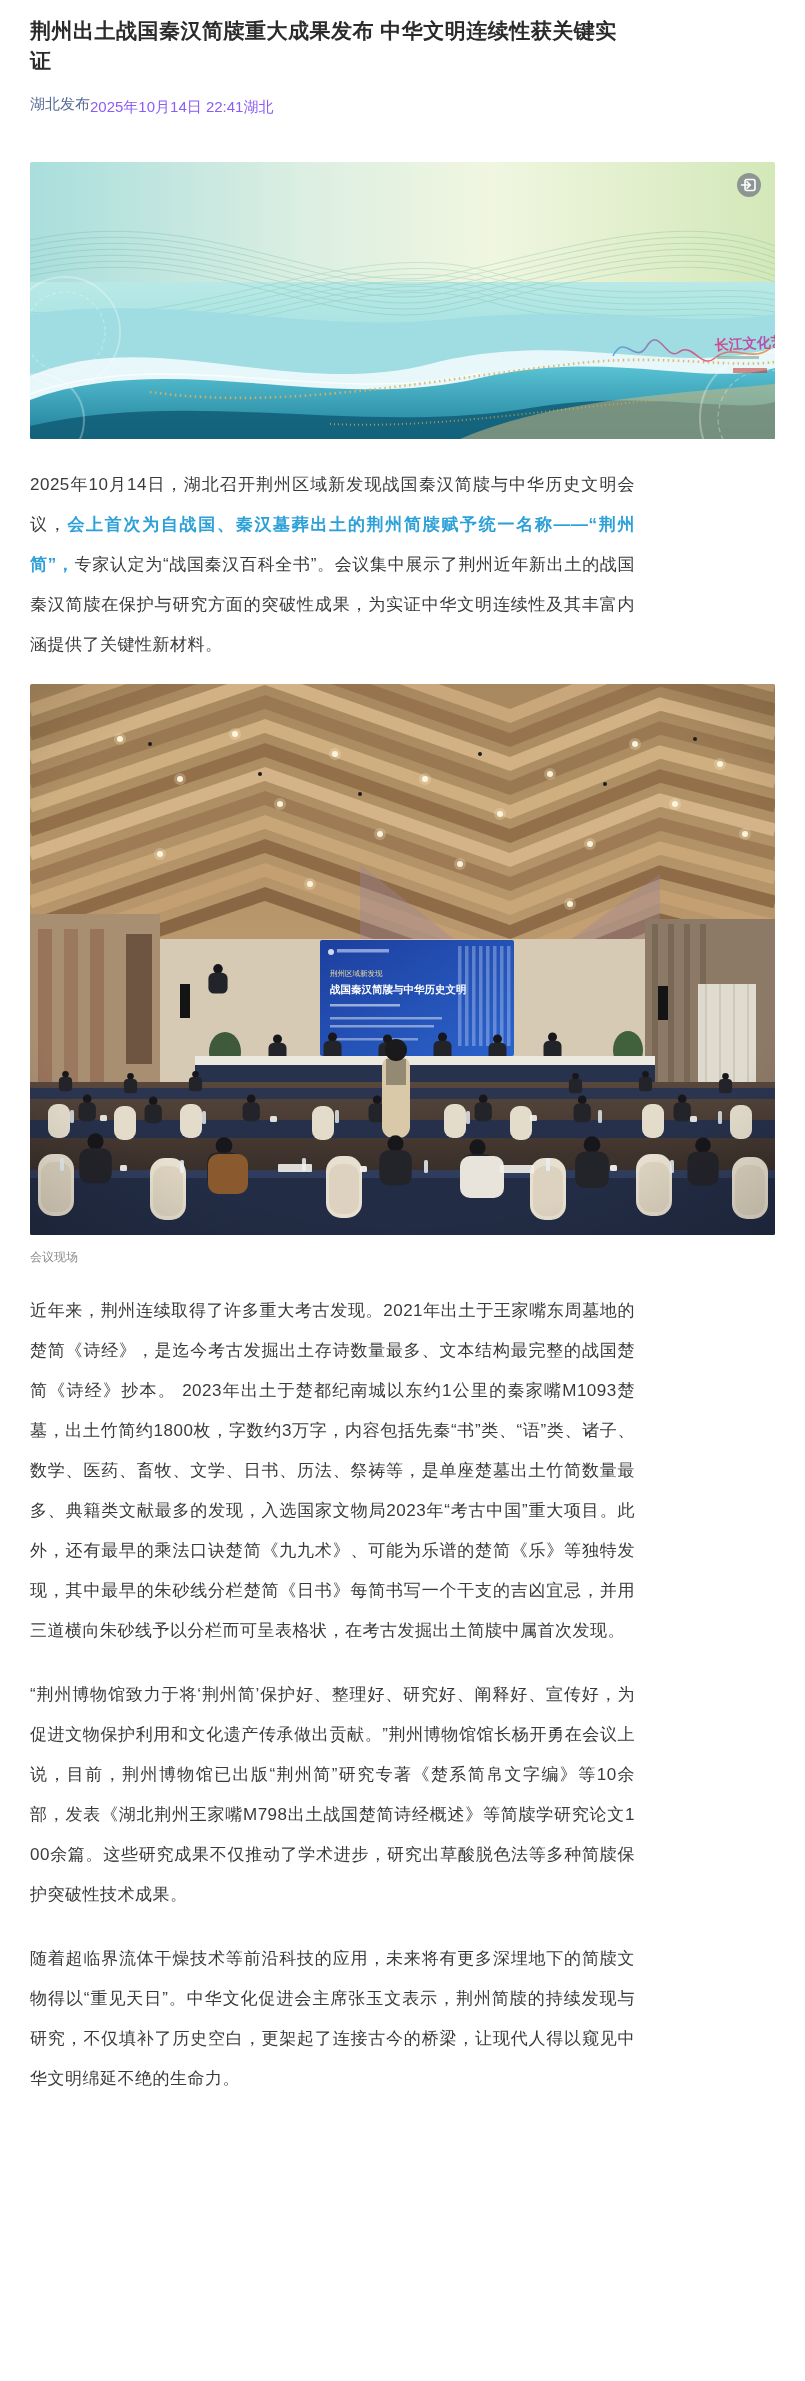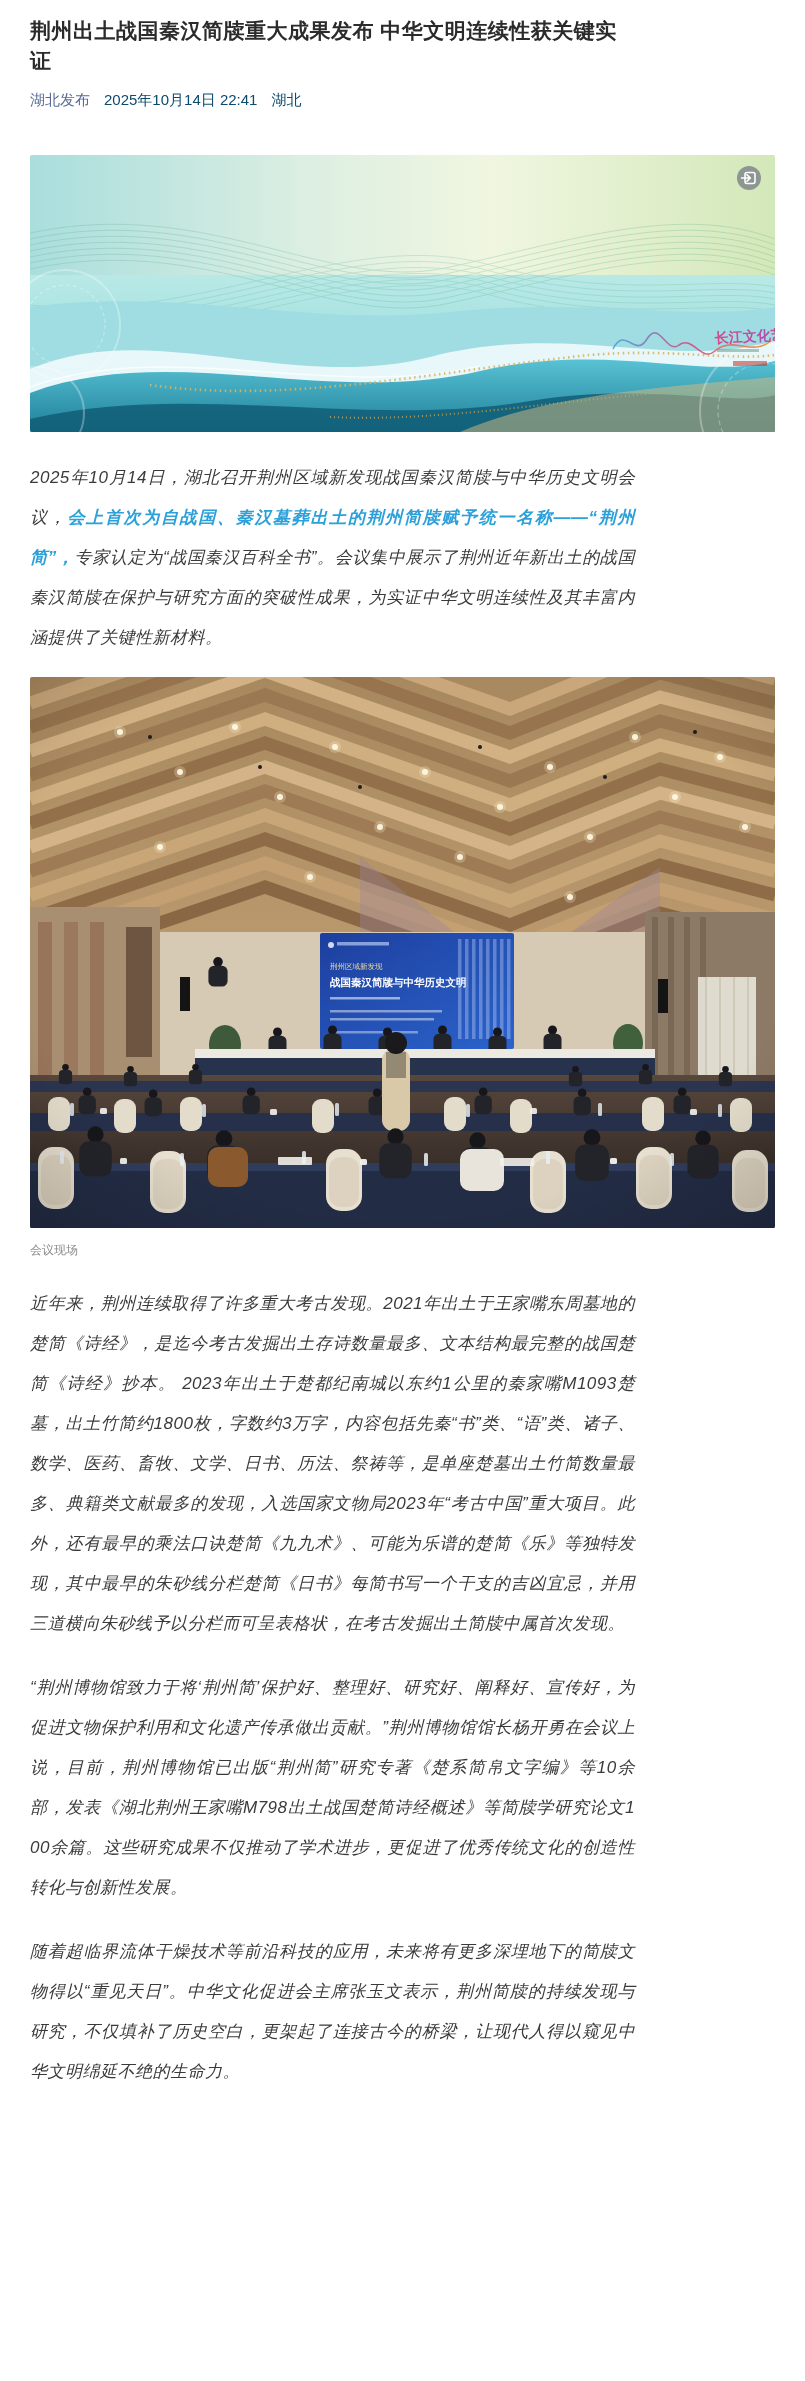--- a/index.html
+++ b/index.html
@@ -9,37 +9,36 @@
     -webkit-font-smoothing:antialiased;
   }
   .page{width:665px;box-sizing:border-box;padding:0 30px;}
   
   .title{
     margin:0;padding-top:16px;
     font-size:21px;line-height:30px;font-weight:bold;color:#2b2b2b;
     letter-spacing:.5px;
   }
   .byline{
-    margin-top:13px;display:flex;align-items:center;gap:14px;
+    margin-top:13px;display:flex;align-items:center;
     font-size:15px;line-height:21px;
   }
   .account{color:#576b95;cursor:pointer;}
-  .meta{color:#0c4a6e;}
+  .meta{color:#8b5cf6;margin-top:7px;}
   
   .banner{
     margin-top:45px;width:745px;height:277px;display:block;
     border-radius:2px;overflow:hidden;
   }
   
   .para{
     margin:24px 0 0 0;
     font-size:17px;line-height:40px;color:#3a3a3a;
     text-align:justify;letter-spacing:.5px;
     word-break:break-all;
-    font-style:italic;
   }
   .para.first{margin-top:26px;}
   .inline-link{color:#2ca0d8;font-weight:bold;cursor:pointer;}
   
   .photo{
     margin-top:19px;width:745px;height:551px;display:block;
     border-radius:2px;overflow:hidden;
   }
   .caption{
     margin-top:12px;font-size:12px;line-height:20px;color:#8c8c8c;
@@ -400,16 +399,16 @@
       <rect x="248" y="480" width="34" height="8" rx="1" fill="#f2f0ea" opacity="0.9"></rect>
       <rect x="470" y="481" width="34" height="8" rx="1" fill="#f2f0ea" opacity="0.9"></rect>
     </g>
 
     <rect width="745" height="551" fill="url(#vignette)"></rect>
   </svg>
 
   <div class="caption">会议现场</div>
 
   <p class="para">近年来，荆州连续取得了许多重大考古发现。2021年出土于王家嘴东周墓地的楚简《诗经》，是迄今考古发掘出土存诗数量最多、文本结构最完整的战国楚简《诗经》抄本。 2023年出土于楚都纪南城以东约1公里的秦家嘴M1093楚墓，出土竹简约1800枚，字数约3万字，内容包括先秦“书”类、“语”类、诸子、数学、医药、畜牧、文学、日书、历法、祭祷等，是单座楚墓出土竹简数量最多、典籍类文献最多的发现，入选国家文物局2023年“考古中国”重大项目。此外，还有最早的乘法口诀楚简《九九术》、可能为乐谱的楚简《乐》等独特发现，其中最早的朱砂线分栏楚简《日书》每简书写一个干支的吉凶宜忌，并用三道横向朱砂线予以分栏而可呈表格状，在考古发掘出土简牍中属首次发现。</p>
-  <p class="para">“荆州博物馆致力于将‘荆州简’保护好、整理好、研究好、阐释好、宣传好，为促进文物保护利用和文化遗产传承做出贡献。”荆州博物馆馆长杨开勇在会议上说，目前，荆州博物馆已出版“荆州简”研究专著《楚系简帛文字编》等10余部，发表《湖北荆州王家嘴M798出土战国楚简诗经概述》等简牍学研究论文100余篇。这些研究成果不仅推动了学术进步，更促进了优秀传统文化的创造性转化与创新性发展。</p>
+  <p class="para">“荆州博物馆致力于将‘荆州简’保护好、整理好、研究好、阐释好、宣传好，为促进文物保护利用和文化遗产传承做出贡献。”荆州博物馆馆长杨开勇在会议上说，目前，荆州博物馆已出版“荆州简”研究专著《楚系简帛文字编》等10余部，发表《湖北荆州王家嘴M798出土战国楚简诗经概述》等简牍学研究论文100余篇。这些研究成果不仅推动了学术进步，研究出草酸脱色法等多种简牍保护突破性技术成果。</p>
   <p class="para">随着超临界流体干燥技术等前沿科技的应用，未来将有更多深埋地下的简牍文物得以“重见天日”。中华文化促进会主席张玉文表示，荆州简牍的持续发现与研究，不仅填补了历史空白，更架起了连接古今的桥梁，让现代人得以窥见中华文明绵延不绝的生命力。</p>
 
 </div>
 
 </body></html>

